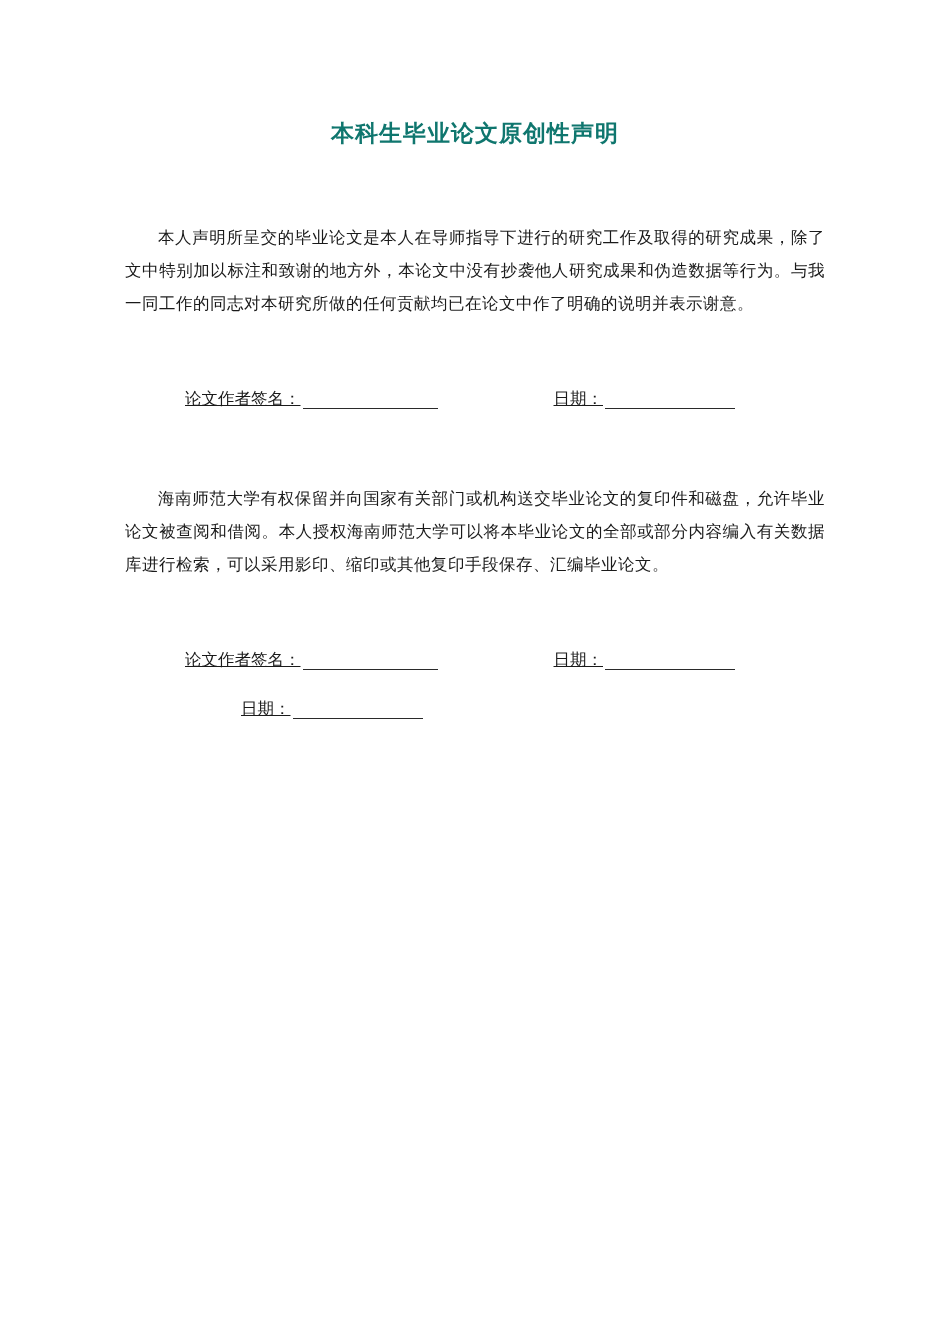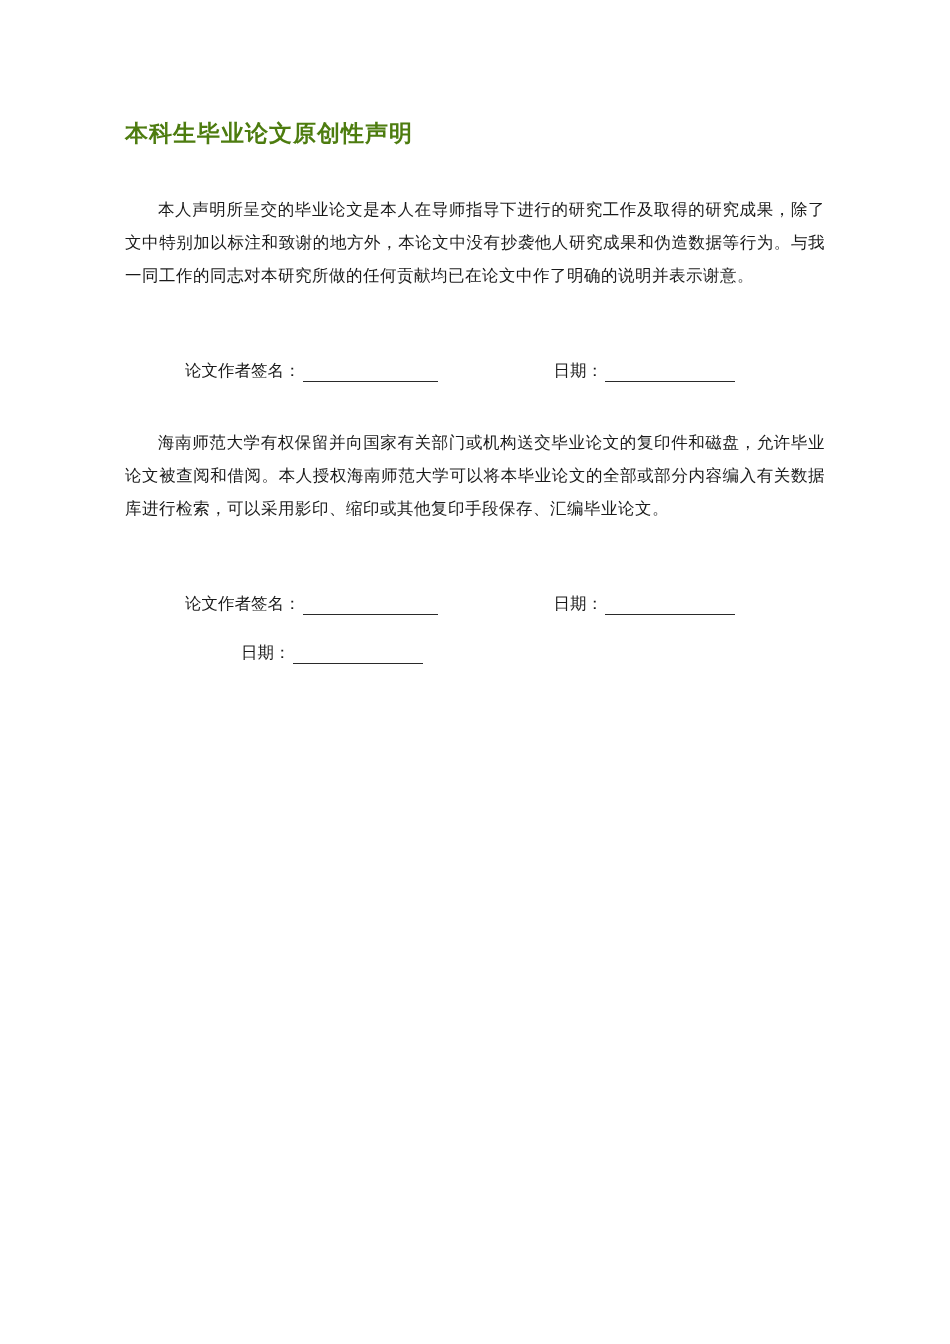--- a/index.html
+++ b/index.html
@@ -12,32 +12,33 @@
     width: 950px;
     height: 1344px;
     margin: 0 auto;
     background: #ffffff;
     box-sizing: border-box;
     padding: 118px 125px 0 125px;
     font-family: "Liberation Serif", "DejaVu Serif", serif;
     color: #1a1a1a;
   }
   .doc-title {
+    text-align: center;
     font-family: "Liberation Sans", "DejaVu Sans", sans-serif;
     font-weight: 700;
     font-size: 23px;
     letter-spacing: 1px;
-    color: #4d7c0f;
+    color: #0f766e;
     margin: 0;
   }
   .doc-title.second {
     margin-top: 118px;
   }
   .body-para {
-    margin-top: 44px;
+    margin-top: 72px;
     font-size: 16.5px;
     line-height: 33px;
     text-align: justify;
     text-justify: inter-ideograph;
     text-indent: 2em;
     letter-spacing: 0.5px;
     color: #1a1a1a;
   }
   .sig-row {
     display: flex;
@@ -47,21 +48,22 @@
     white-space: nowrap;
   }
   .sig-row.first-of-block {
     margin-top: 68px;
   }
   .sig-row + .sig-row {
     margin-top: 27px;
   }
   .sig-group {
     display: flex;
-    align-items: center;
+    align-items: flex-start;
+    text-decoration: underline;
   }
   .sig-group.author {
     margin-left: 60px;
   }
   .sig-group.date {
     margin-left: 116px;
   }
   .sig-label {
     display: inline-block;
   }

